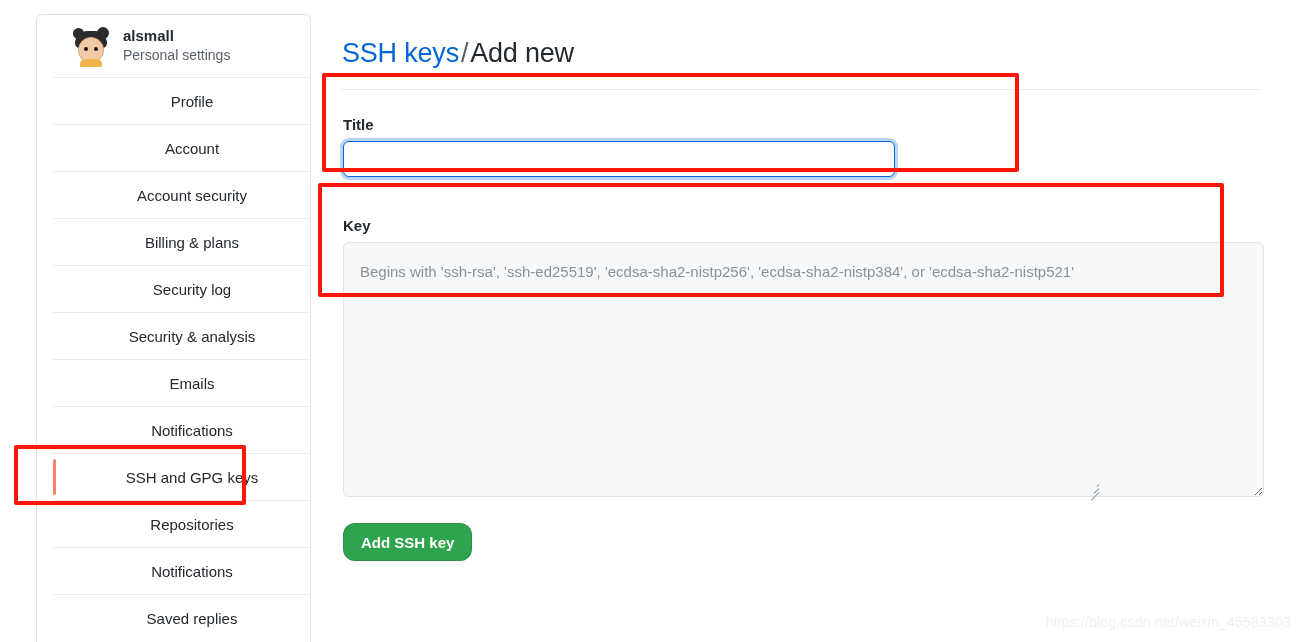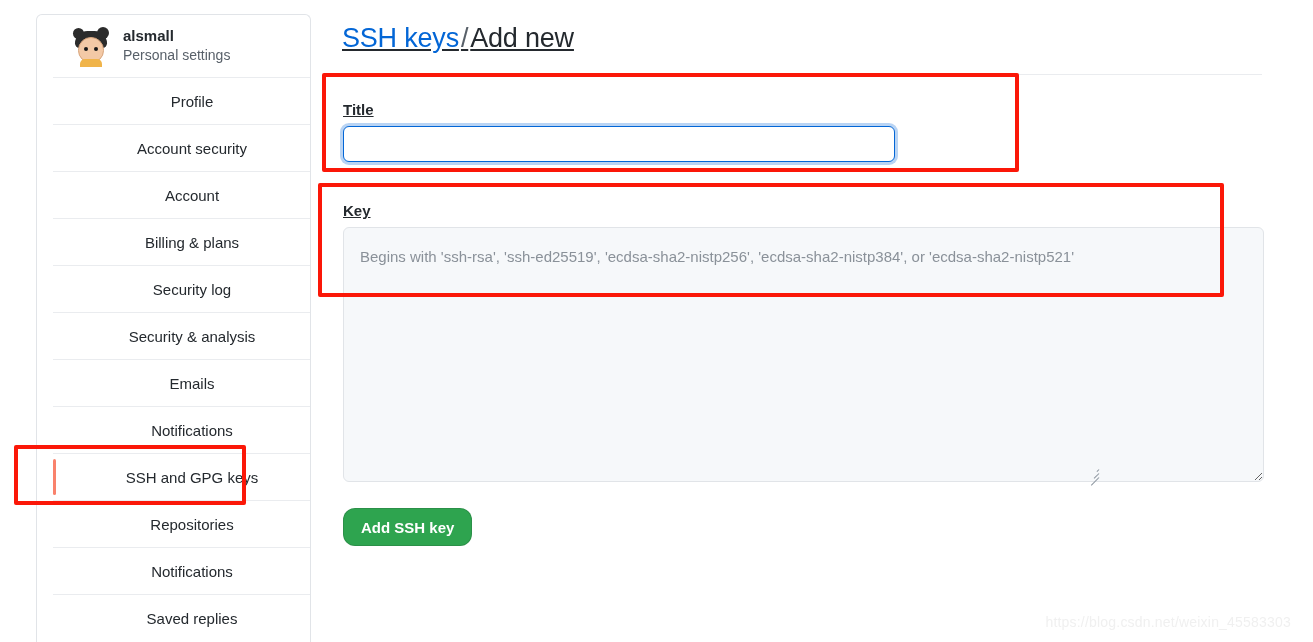--- a/index.html
+++ b/index.html
@@ -126,23 +126,22 @@
     bottom: 5px;
     width: 3px;
     background: #f9826c;
     border-radius: 2px;
   }
 
   
   .main {
     position: absolute;
     left: 341px;
-    top: 14px;
+    top: 29px;
     width: 925px;
-    text-decoration: underline;
   }
   .page-title {
     font-size: 27px;
     font-weight: normal;
     letter-spacing: -0.2px;
     margin: 7px 0 0 1px;
     line-height: 34px;
   }
   .page-title .link {
     color: #0366d6;
@@ -283,24 +282,24 @@
     <div class="profile-text">
       <div class="profile-name">alsmall</div>
       <div class="profile-sub">Personal settings</div>
     </div>
   </div>
 
   <div class="nav-item">
     <span>Profile</span>
   </div>
   <div class="nav-item">
+    <span>Account</span>
+  </div>
+  <div class="nav-item">
     <span>Account security</span>
-  </div>
-  <div class="nav-item">
-    <span>Account</span>
   </div>
   <div class="nav-item">
     <span>Billing &amp; plans</span>
   </div>
   <div class="nav-item">
     <span>Security log</span>
   </div>
   <div class="nav-item">
     <span>Security &amp; analysis</span>
   </div>

